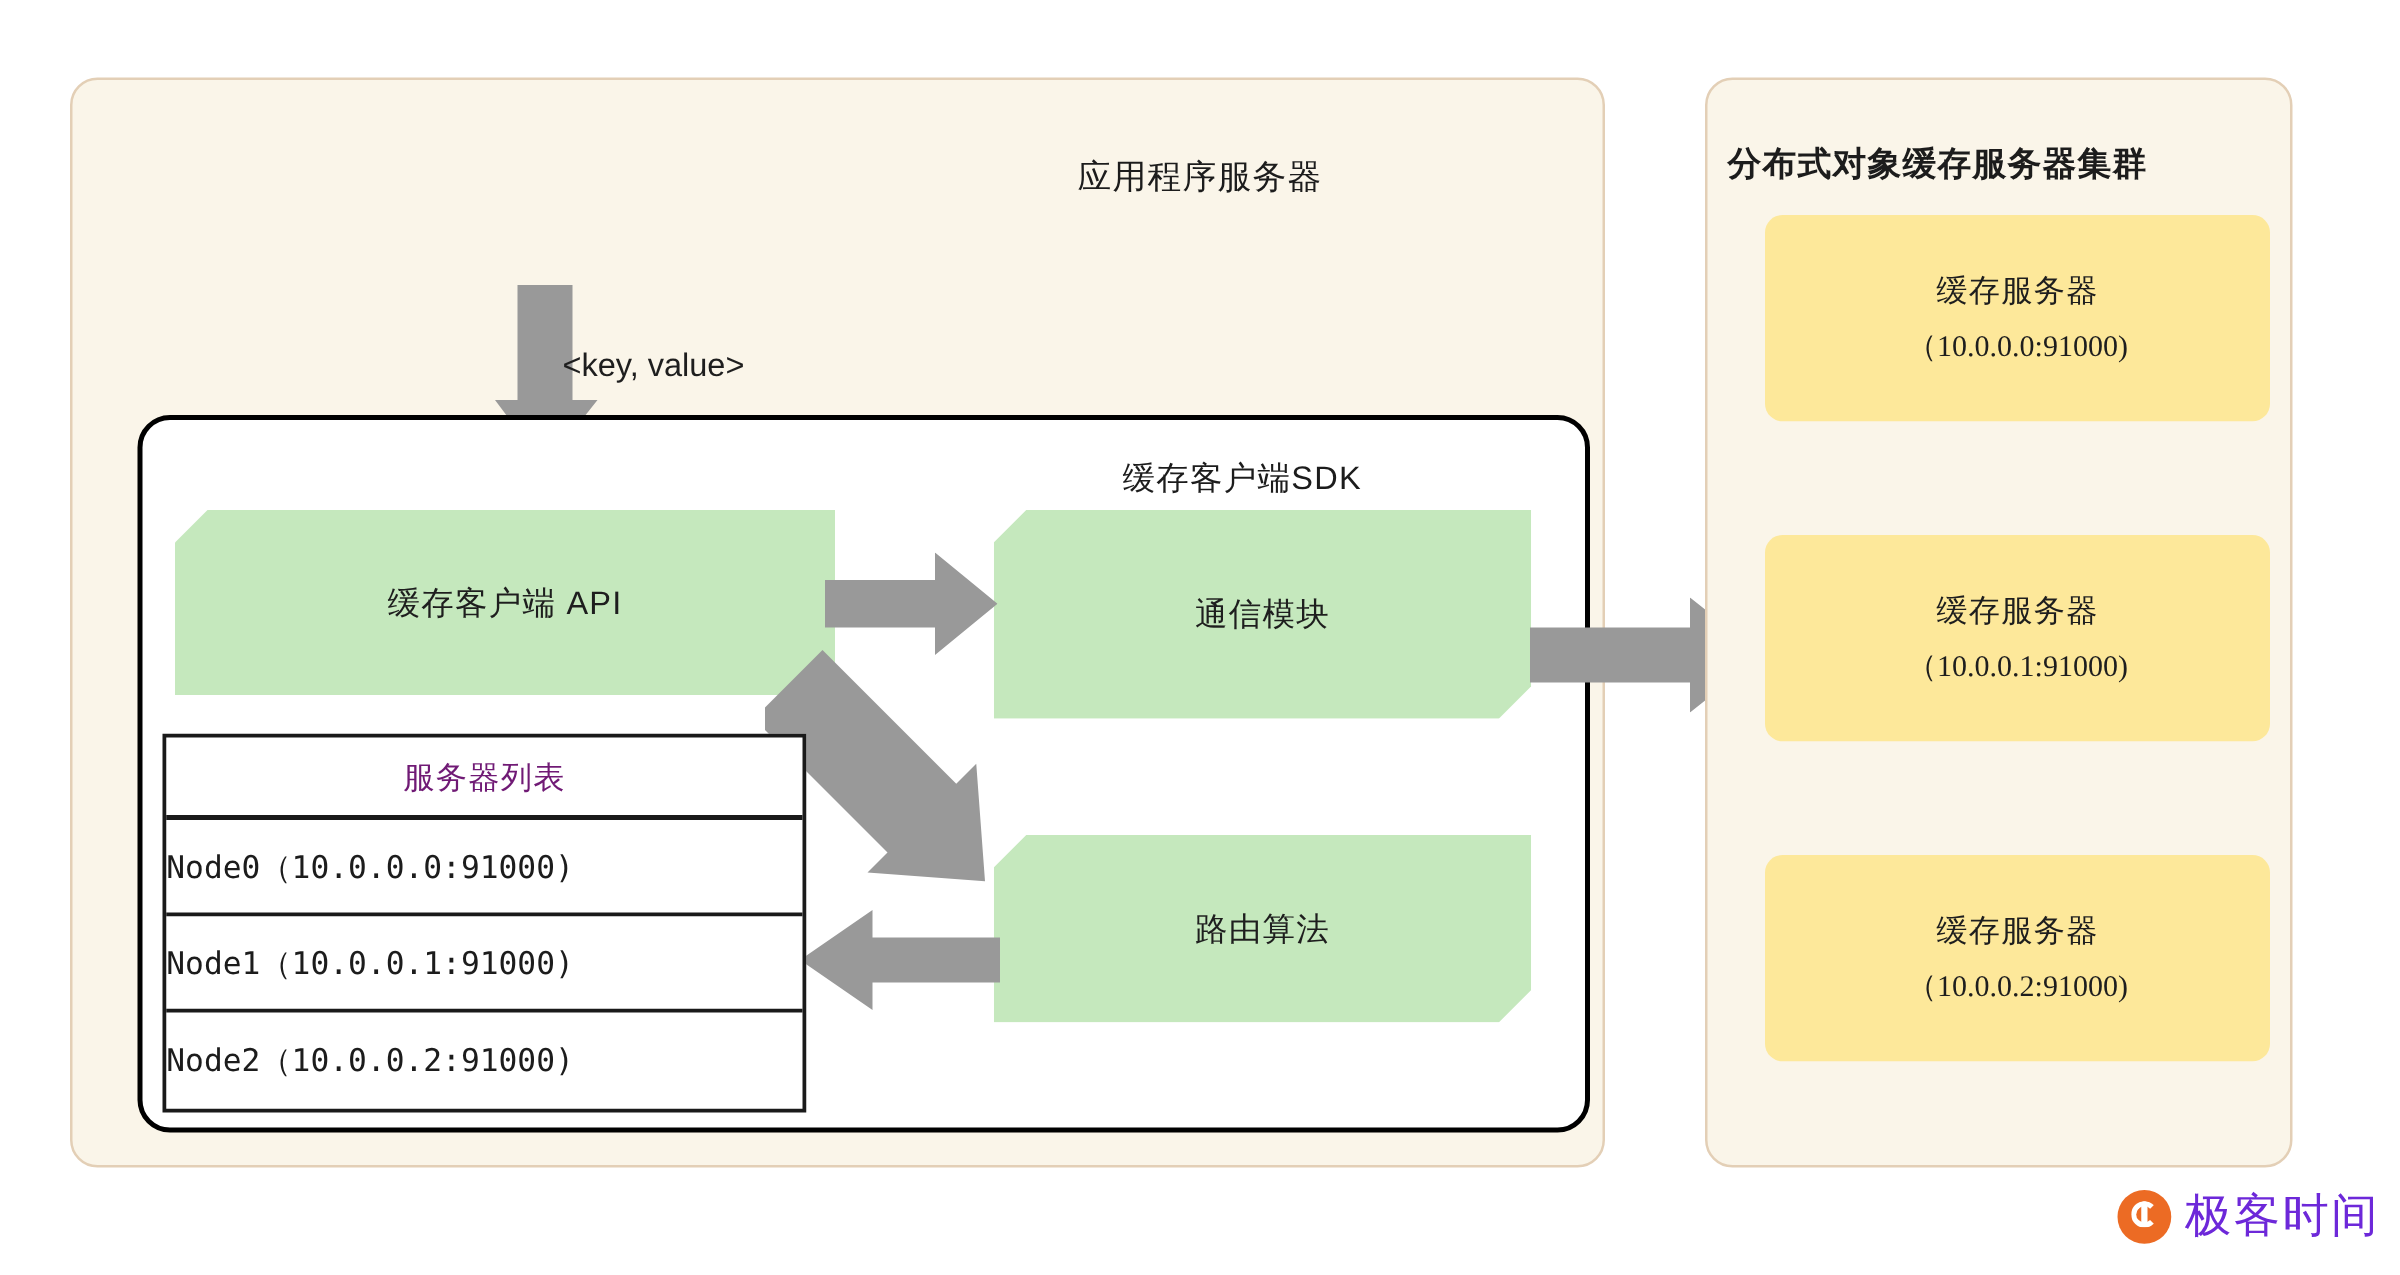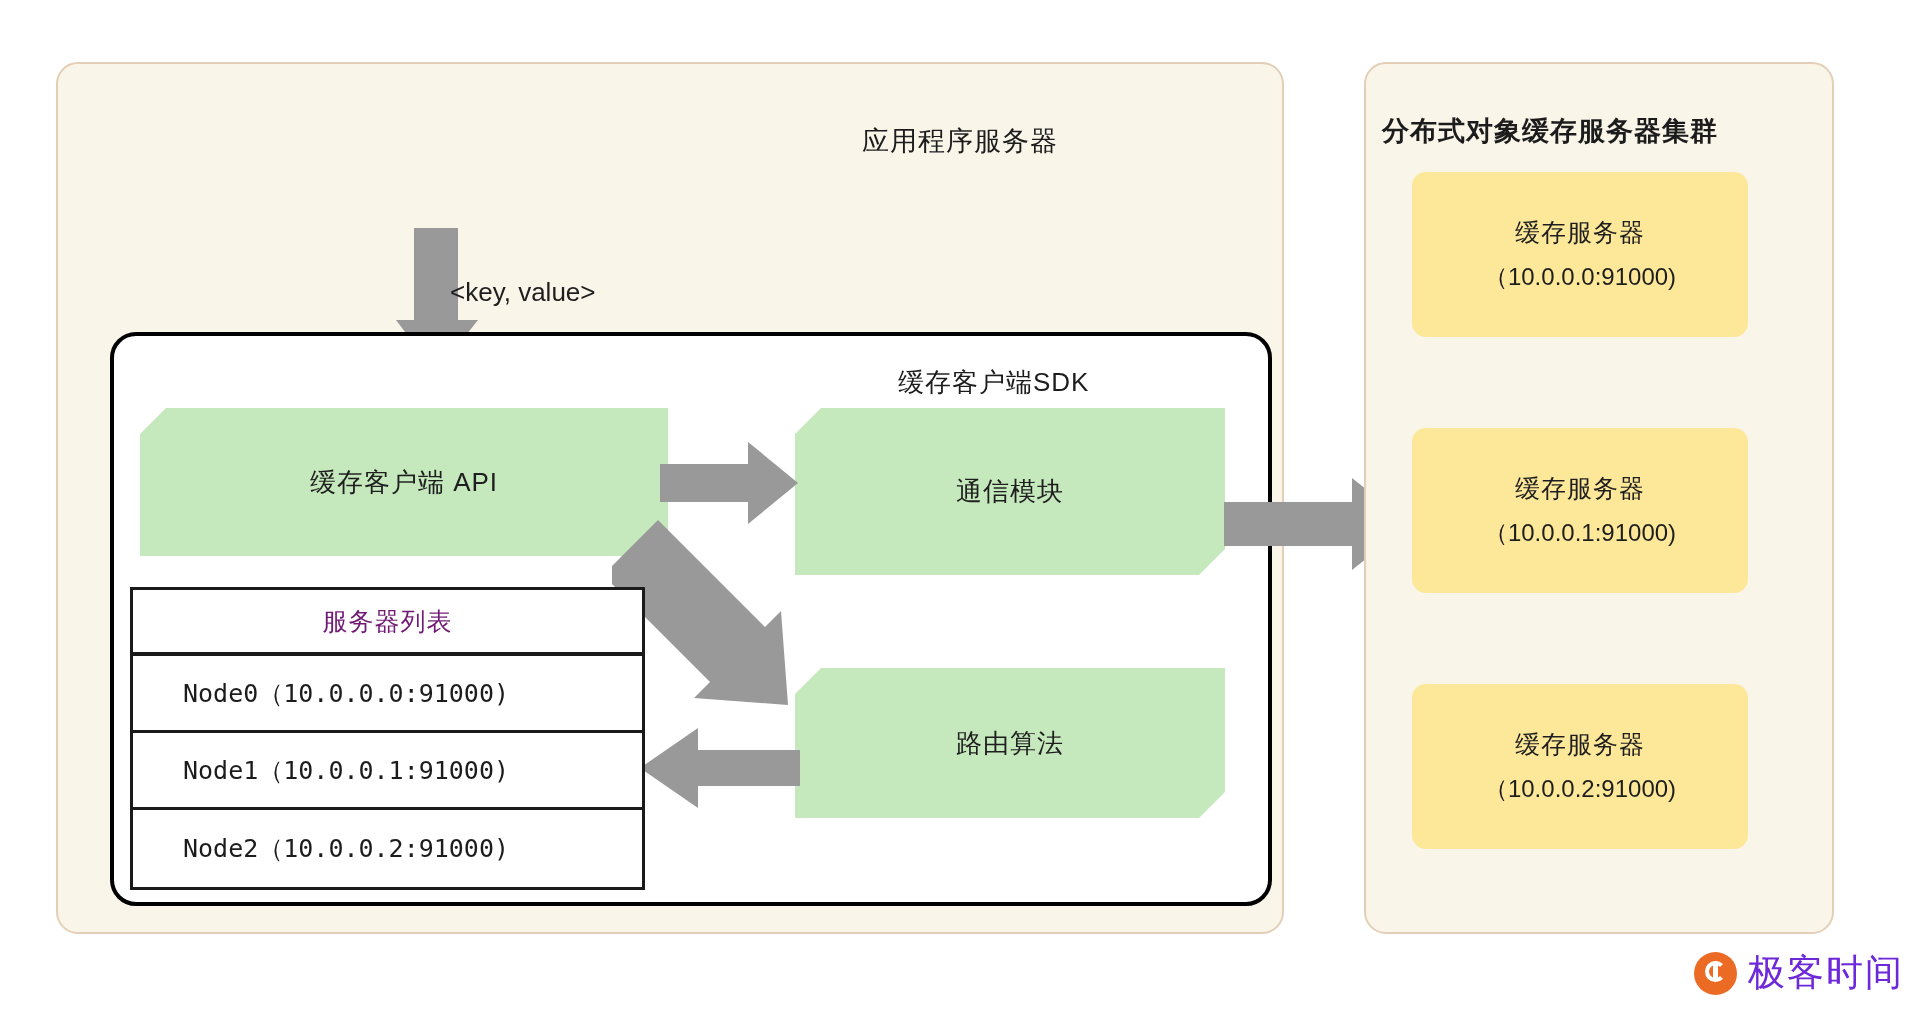--- a/index.html
+++ b/index.html
@@ -73,43 +73,42 @@
     border: 3px solid #1a1a1a;
     background: #ffffff;
   }
   .table-header-cell {
     height: 66px; display: flex; align-items: center; justify-content: center;
     font-size: 25px; color: #701a75; letter-spacing: 1px;
     border-bottom: 4px solid #1a1a1a;
   }
   .table-row {
     height: 77px; display: flex; align-items: center;
-    padding-left: 50px;
     font-size: 25px; color: #1c1c1c;
     font-family: "DejaVu Sans Mono", "Liberation Mono", monospace;
     border-bottom: 3px solid #1a1a1a;
   }
   .table-row:last-child { border-bottom: none; }
 
   
   .cache-server-box {
     position: absolute;
-    left: 1412px; width: 336px; height: 165px;
+    left: 1412px; width: 404px; height: 165px;
     background: #fde89a;
     border-radius: 14px;
     display: flex; flex-direction: column;
     align-items: center; justify-content: center; gap: 12px;
   }
   #cache-server-0 { top: 172px; }
   #cache-server-1 { top: 428px; }
   #cache-server-2 { top: 684px; }
   .cache-server-name { font-size: 25px; color: #1e1e1e; letter-spacing: 1px; }
   .cache-server-addr {
     font-size: 24px; color: #1e1e1e;
-    font-family: Liberation Sans, sans-serif;
+    font-family: Liberation Serif, serif;
   }
 
   
   .arrow { position: absolute; }
   .arrow svg { display: block; }
 
   #key-value-label {
     position: absolute; left: 450px; top: 277px;
     font-size: 26px; color: #1e1e1e; white-space: nowrap;
   }

